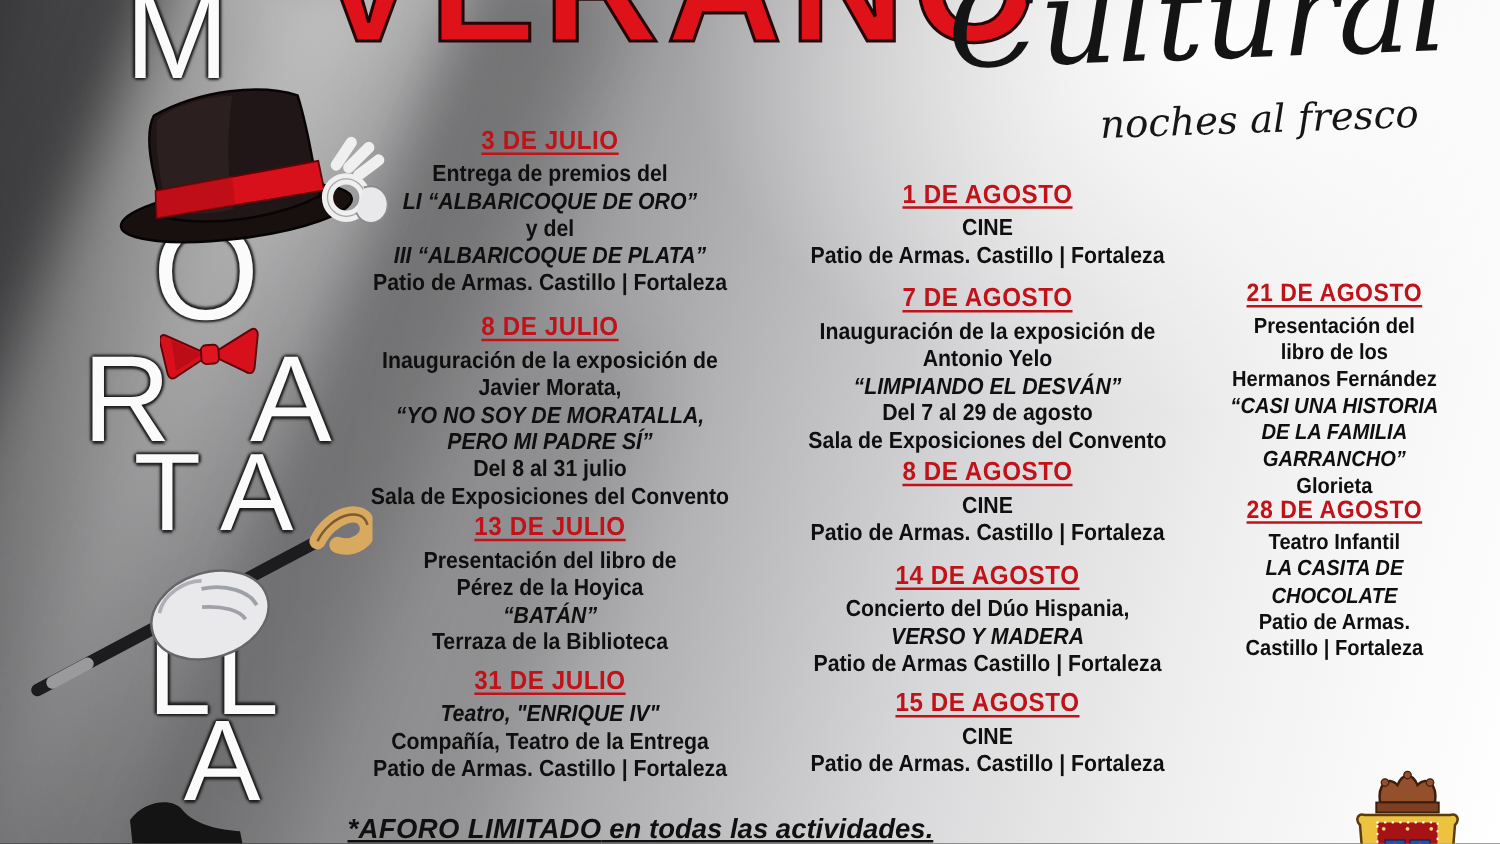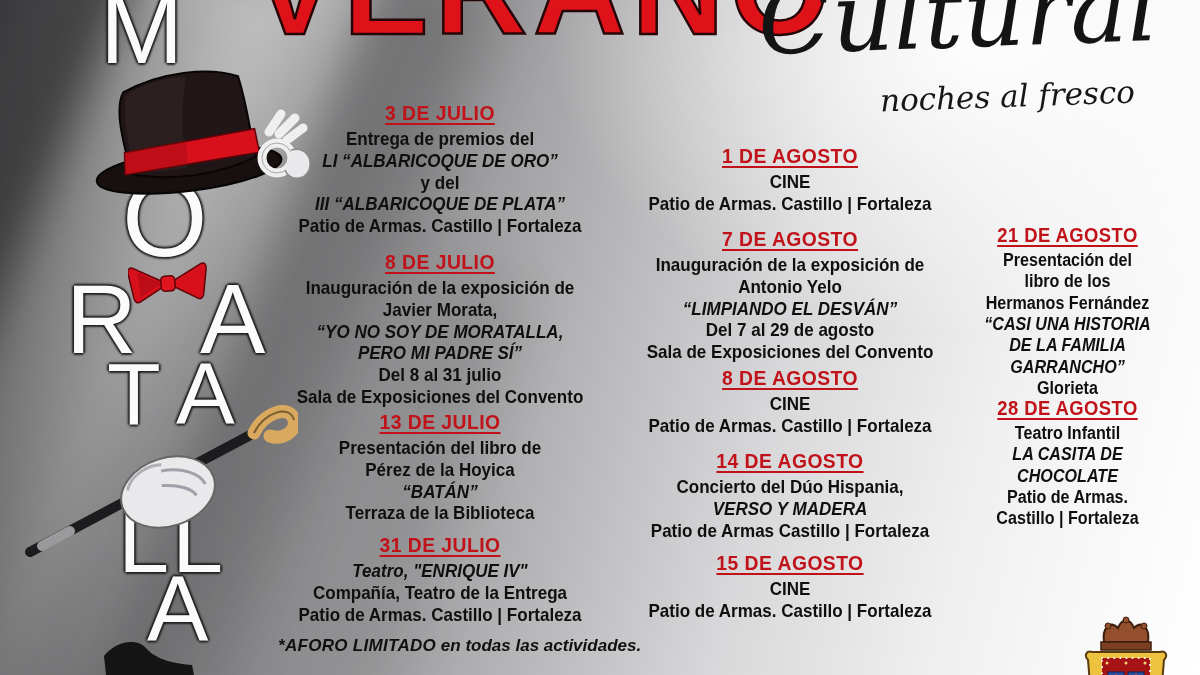--- a/index.html
+++ b/index.html
@@ -44,22 +44,22 @@
     font-size:21px;font-weight:bold;color:#c01218;letter-spacing:.5px;
     text-decoration:underline;text-decoration-thickness:2px;text-underline-offset:3px;
     margin-bottom:3px;white-space:nowrap;
   }
   .ln{font-size:18.5px;font-weight:bold;color:#0f0f0f;line-height:1.18;white-space:nowrap;}
   .it{font-style:italic;}
   .col3 .date{font-size:20px;}
   .col3 .ln{font-size:17.5px;line-height:1.22;}
   
   #footer-note{
-    position:absolute;left:278px;top:636px;font-size:17px;color:#101010;
-    font-style:italic;font-weight:bold;white-space:nowrap;
+    position:absolute;left:278px;top:650px;font-size:22px;color:#101010;
+    font-style:italic;font-weight:bold;white-space:nowrap;text-decoration:underline;
   }
   .art{position:absolute;}
 </style>
 </head>
 <body>
 
 <div id="poster">
 
   <div class="fx shade" style="left:-70px;top:-60px;width:110px;height:900px;transform:rotate(22deg);filter:blur(24px);"></div>
   <div class="fx beam" style="left:-20px;top:-80px;width:150px;height:900px;transform:rotate(22deg);filter:blur(26px);"></div>

